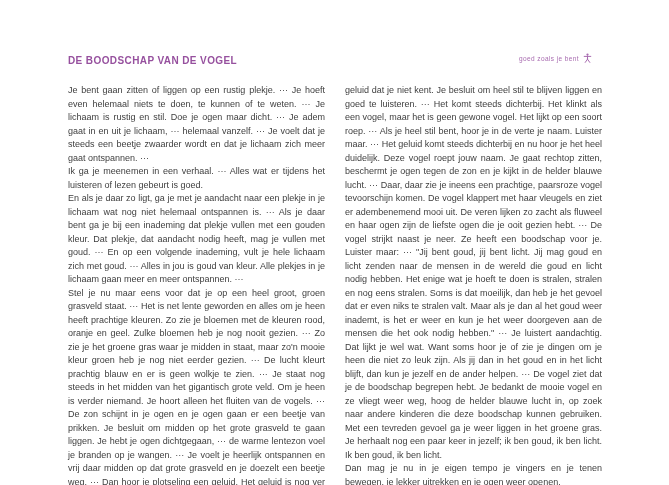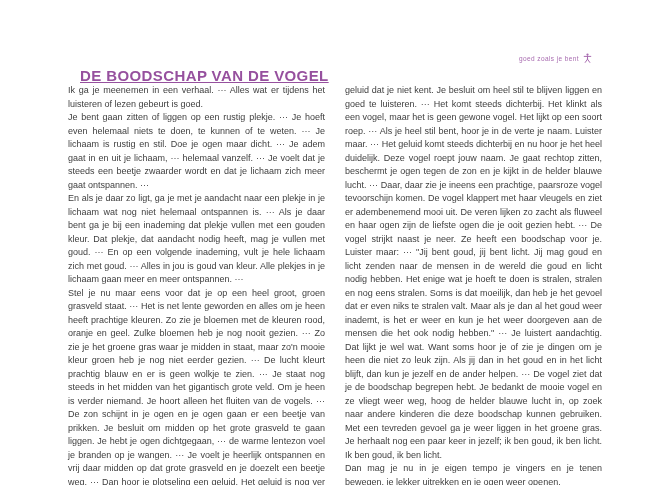--- a/index.html
+++ b/index.html
@@ -20,26 +20,25 @@
     gap: 4px;
     font-size: 6.5px;
     letter-spacing: 0.4px;
     color: #a86cb0;
   }
   .tagline .icon svg { display: block; }
   .page-title {
     position: absolute;
     left: 68px;
     top: 55px;
-    margin: 12px;
-    font-size: 15px;
+    margin: 0;
+    font-size: 10px;
     font-weight: bold;
     letter-spacing: 0.4px;
     color: #96509e;
-    text-decoration: underline;
   }
   .columns {
     position: absolute;
     left: 68px;
     top: 84px;
     width: 534px;
     display: flex;
     gap: 20px;
   }
   .col { flex: 1 1 0; }
@@ -92,22 +91,22 @@
           <line x1="4.5" y1="6.2" x2="6.8" y2="9.4"></line>
         </g>
       </svg>
     </span>
   </div>
 
   <h1 class="page-title">DE BOODSCHAP VAN DE VOGEL</h1>
 
   <div class="columns">
     <div class="col">
+        <p>Je bent gaan zitten of liggen op een rustig plekje. ··· Je hoeft even helemaal niets te doen, te kunnen of te weten. ··· Je lichaam is rustig en stil. Doe je ogen maar dicht. ··· Je adem gaat in en uit je lichaam, ··· helemaal vanzelf. ··· Je voelt dat je steeds een beetje zwaarder wordt en dat je lichaam zich meer gaat ontspannen. ···</p>
         <p>Ik ga je meenemen in een verhaal. ··· Alles wat er tijdens het luisteren of lezen gebeurt is goed.</p>
-        <p>Je bent gaan zitten of liggen op een rustig plekje. ··· Je hoeft even helemaal niets te doen, te kunnen of te weten. ··· Je lichaam is rustig en stil. Doe je ogen maar dicht. ··· Je adem gaat in en uit je lichaam, ··· helemaal vanzelf. ··· Je voelt dat je steeds een beetje zwaarder wordt en dat je lichaam zich meer gaat ontspannen. ···</p>
         <p>En als je daar zo ligt, ga je met je aandacht naar een plekje in je lichaam wat nog niet helemaal ontspannen is. ··· Als je daar bent ga je bij een inademing dat plekje vullen met een gouden kleur. Dat plekje, dat aandacht nodig heeft, mag je vullen met goud. ··· En op een volgende inademing, vult je hele lichaam zich met goud. ··· Alles in jou is goud van kleur. Alle plekjes in je lichaam gaan meer en meer ontspannen. ···</p>
         <p>Stel je nu maar eens voor dat je op een heel groot, groen grasveld staat. ··· Het is net lente geworden en alles om je heen heeft prachtige kleuren. Zo zie je bloemen met de kleuren rood, oranje en geel. Zulke bloemen heb je nog nooit gezien. ··· Zo zie je het groene gras waar je midden in staat, maar zo'n mooie kleur groen heb je nog niet eerder gezien. ··· De lucht kleurt prachtig blauw en er is geen wolkje te zien. ··· Je staat nog steeds in het midden van het gigantisch grote veld. Om je heen is verder niemand. Je hoort alleen het fluiten van de vogels. ··· De zon schijnt in je ogen en je ogen gaan er een beetje van prikken. Je besluit om midden op het grote grasveld te gaan liggen. Je hebt je ogen dichtgegaan, ··· de warme lentezon voel je branden op je wangen. ··· Je voelt je heerlijk ontspannen en vrij daar midden op dat grote grasveld en je doezelt een beetje weg. ··· Dan hoor je plotseling een geluid. Het geluid is nog ver weg, maar het is een</p>
       </div>
     <div class="col">
         <p>geluid dat je niet kent. Je besluit om heel stil te blijven liggen en goed te luisteren. ··· Het komt steeds dichterbij. Het klinkt als een vogel, maar het is geen gewone vogel. Het lijkt op een soort roep. ··· Als je heel stil bent, hoor je in de verte je naam. Luister maar. ··· Het geluid komt steeds dichterbij en nu hoor je het heel duidelijk. Deze vogel roept jouw naam. Je gaat rechtop zitten, beschermt je ogen tegen de zon en je kijkt in de helder blauwe lucht. ··· Daar, daar zie je ineens een prachtige, paarsroze vogel tevoorschijn komen. De vogel klappert met haar vleugels en ziet er adembenemend mooi uit. De veren lijken zo zacht als fluweel en haar ogen zijn de liefste ogen die je ooit gezien hebt. ··· De vogel strijkt naast je neer. Ze heeft een boodschap voor je. Luister maar: ··· "Jij bent goud, jij bent licht. Jij mag goud en licht zenden naar de mensen in de wereld die goud en licht nodig hebben. Het enige wat je hoeft te doen is stralen, stralen en nog eens stralen. Soms is dat moeilijk, dan heb je het gevoel dat er even niks te stralen valt. Maar als je dan al het goud weer inademt, is het er weer en kun je het weer doorgeven aan de mensen die het ook nodig hebben." ··· Je luistert aandachtig. Dat lijkt je wel wat. Want soms hoor je of zie je dingen om je heen die niet zo leuk zijn. Als jij dan in het goud en in het licht blijft, dan kun je jezelf en de ander helpen. ··· De vogel ziet dat je de boodschap begrepen hebt. Je bedankt de mooie vogel en ze vliegt weer weg, hoog de helder blauwe lucht in, op zoek naar andere kinderen die deze boodschap kunnen gebruiken. Met een tevreden gevoel ga je weer liggen in het groene gras. Je herhaalt nog een paar keer in jezelf; ik ben goud, ik ben licht. Ik ben goud, ik ben licht.</p>
         <p>Dan mag je nu in je eigen tempo je vingers en je tenen bewegen, je lekker uitrekken en je ogen weer openen.</p>
       </div>
   </div>
 
 

